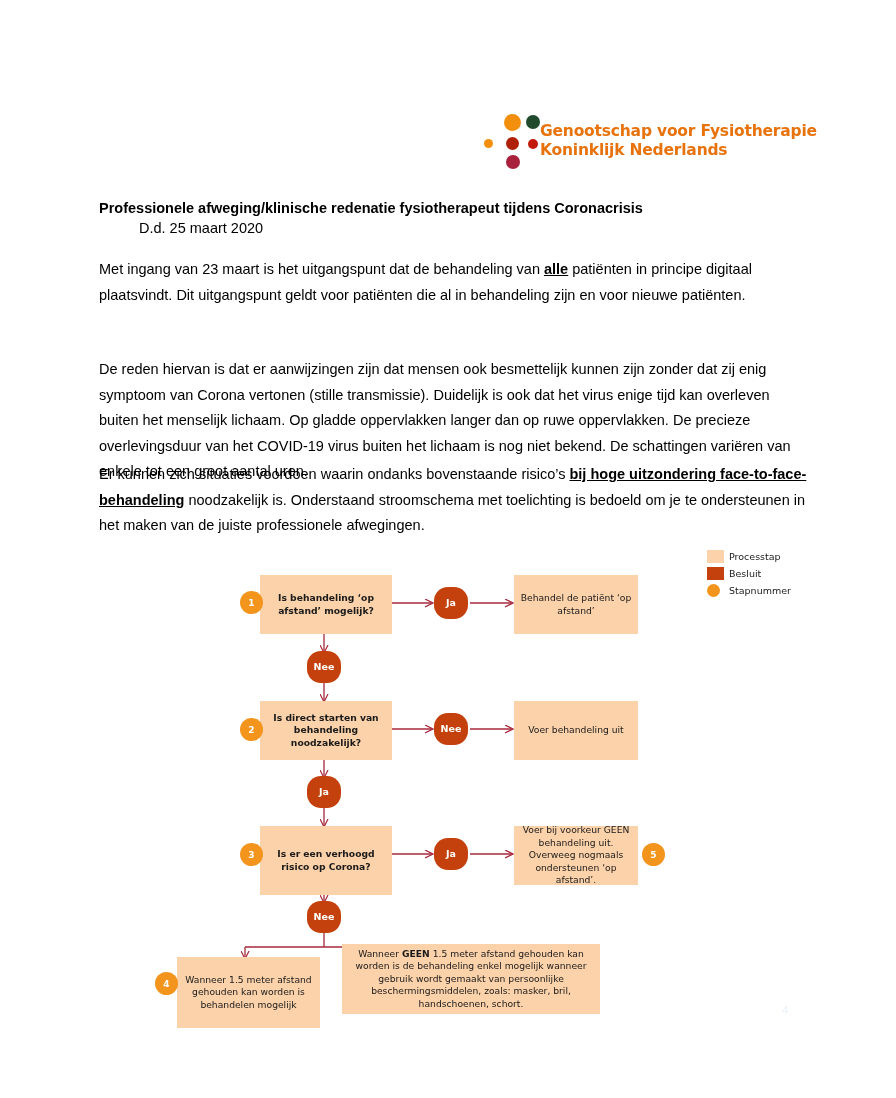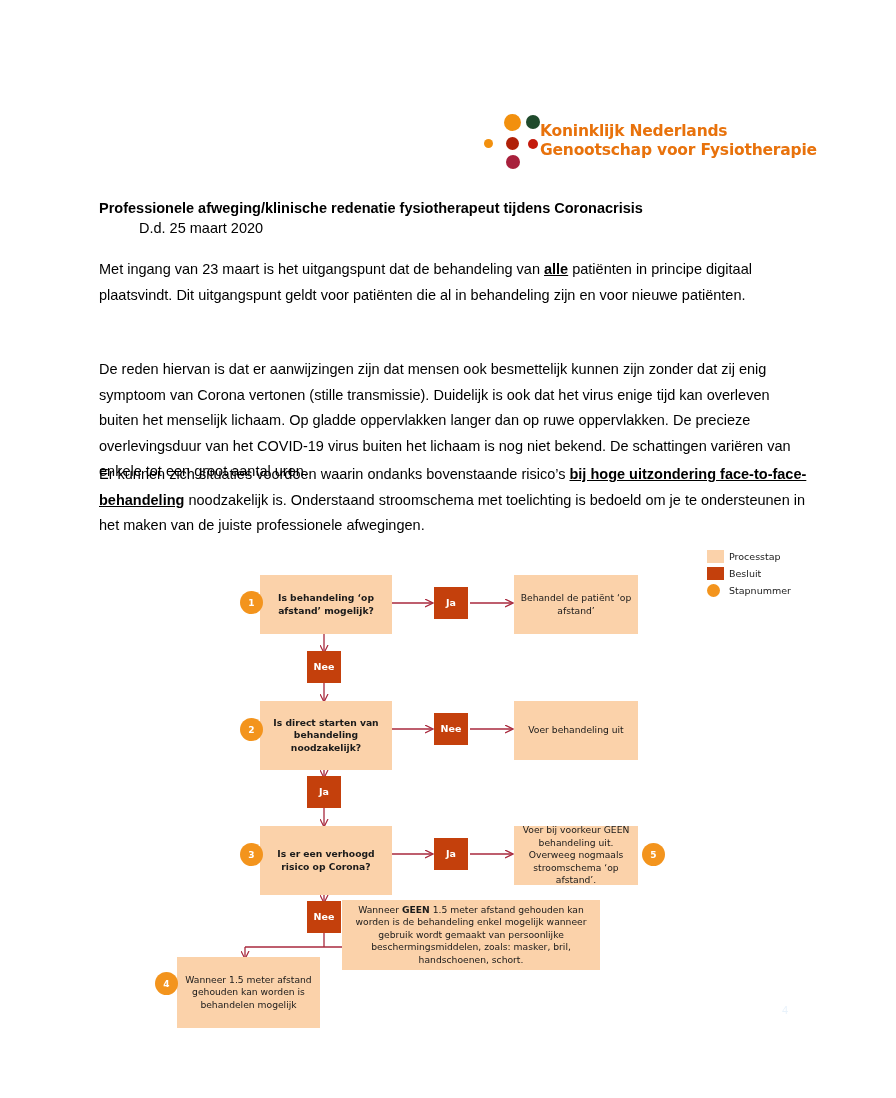--- a/index.html
+++ b/index.html
@@ -100,20 +100,21 @@
     padding: 2px 6px;
   }
   .proc.q { font-weight: bold; }
   .dec {
     background: #C4400C;
     color: #ffffff;
     font-family: "DejaVu Sans", sans-serif;
     font-weight: bold;
     font-size: 9.5px;
     line-height: 12px;
+    border-radius: 14px;
   }
   .step {
     position: absolute;
     width: 23px;
     height: 23px;
     border-radius: 50%;
     background: #F3941D;
     color: #ffffff;
     font-family: "DejaVu Sans", sans-serif;
     font-size: 9px;
@@ -166,22 +167,22 @@
   <div class="logo-block">
     <div class="logo-dots">
         <span class="dot" style="left: 21px; top: 2px; width: 17px; height: 17px; background: rgb(242, 144, 14);"></span>
         <span class="dot" style="left: 43px; top: 3px; width: 14px; height: 14px; background: rgb(31, 74, 44);"></span>
         <span class="dot" style="left: 1px; top: 27px; width: 9px; height: 9px; background: rgb(242, 144, 14);"></span>
         <span class="dot" style="left: 23px; top: 25px; width: 13px; height: 13px; background: rgb(176, 32, 8);"></span>
         <span class="dot" style="left: 45px; top: 27px; width: 10px; height: 10px; background: rgb(196, 26, 12);"></span>
         <span class="dot" style="left: 23px; top: 43px; width: 14px; height: 14px; background: rgb(168, 32, 60);"></span>
       </div>
     <div class="logo-text">
+      <div>Genootschap voor Fysiotherapie</div>
       <div>Koninklijk Nederlands</div>
-      <div>Genootschap voor Fysiotherapie</div>
     </div>
   </div>
 
   <div class="doc-title">Professionele afweging/klinische redenatie fysiotherapeut tijdens Coronacrisis</div>
   <div class="doc-date">D.d. 25 maart 2020</div>
 
   <div class="para p1">
     <span>Met ingang van 23 maart is het uitgangspunt dat de behandeling van </span><span class="bu">alle</span><span> patiënten in principe digitaal plaatsvindt. Dit uitgangspunt geldt voor patiënten die al in behandeling zijn en voor nieuwe patiënten.</span>
   </div>
 
@@ -248,37 +249,37 @@
     </svg>
 
     <div class="step" style="left:240px; top:591px;">1</div>
     <div class="node proc q" style="left:260px; top:575px; width:132px; height:59px;">Is behandeling ‘op afstand’ mogelijk?</div>
     <div class="node dec" style="left:434px; top:587px; width:34px; height:32px;">Ja</div>
     <div class="node proc" style="left:514px; top:575px; width:124px; height:59px;">Behandel de patiënt ‘op afstand’</div>
 
     <div class="node dec" style="left:307px; top:651px; width:34px; height:32px;">Nee</div>
 
     <div class="step" style="left:240px; top:718px;">2</div>
-    <div class="node proc q" style="left:260px; top:701px; width:132px; height:69px;">Is direct starten van behandeling noodzakelijk?</div>
+    <div class="node proc q" style="left:260px; top:701px; width:132px; height:59px;">Is direct starten van behandeling noodzakelijk?</div>
     <div class="node dec" style="left:434px; top:713px; width:34px; height:32px;">Nee</div>
     <div class="node proc" style="left:514px; top:701px; width:124px; height:59px;">Voer behandeling uit</div>
 
     <div class="node dec" style="left:307px; top:776px; width:34px; height:32px;">Ja</div>
 
     <div class="step" style="left:240px; top:843px;">3</div>
     <div class="node proc q" style="left:260px; top:826px; width:132px; height:69px;">Is er een verhoogd risico op Corona?</div>
     <div class="node dec" style="left:434px; top:838px; width:34px; height:32px;">Ja</div>
-    <div class="node proc" style="left:514px; top:826px; width:124px; height:59px;">Voer bij voorkeur GEEN behandeling uit. Overweeg nogmaals stroomschema ‘op afstand’.</div>
+    <div class="node proc" style="left:514px; top:826px; width:124px; height:59px;">Voer bij voorkeur GEEN behandeling uit. Overweeg nogmaals ondersteunen ‘op afstand’.</div>
     <div class="step" style="left:642px; top:843px;">5</div>
 
     <div class="node dec" style="left:307px; top:901px; width:34px; height:32px;">Nee</div>
 
     <div class="step" style="left:155px; top:972px;">4</div>
     <div class="node proc" style="left:177px; top:957px; width:143px; height:71px;">Wanneer 1.5 meter afstand gehouden kan worden is behandelen mogelijk</div>
-    <div class="node proc" style="left:342px; top:900px; width:258px; height:70px; line-height:12.5px;">
+    <div class="node proc" style="left:342px; top:944px; width:258px; height:70px; line-height:12.5px;">
       <div>
         <span>Wanneer </span><span style="font-weight:bold">GEEN</span><span> 1.5 meter afstand gehouden kan worden is de behandeling enkel mogelijk wanneer gebruik wordt gemaakt van persoonlijke beschermingsmiddelen, zoals: masker, bril, handschoenen, schort.</span>
       </div>
     </div>
 
   </div>
 
   <div class="page-num">4</div>
 
 </div>

